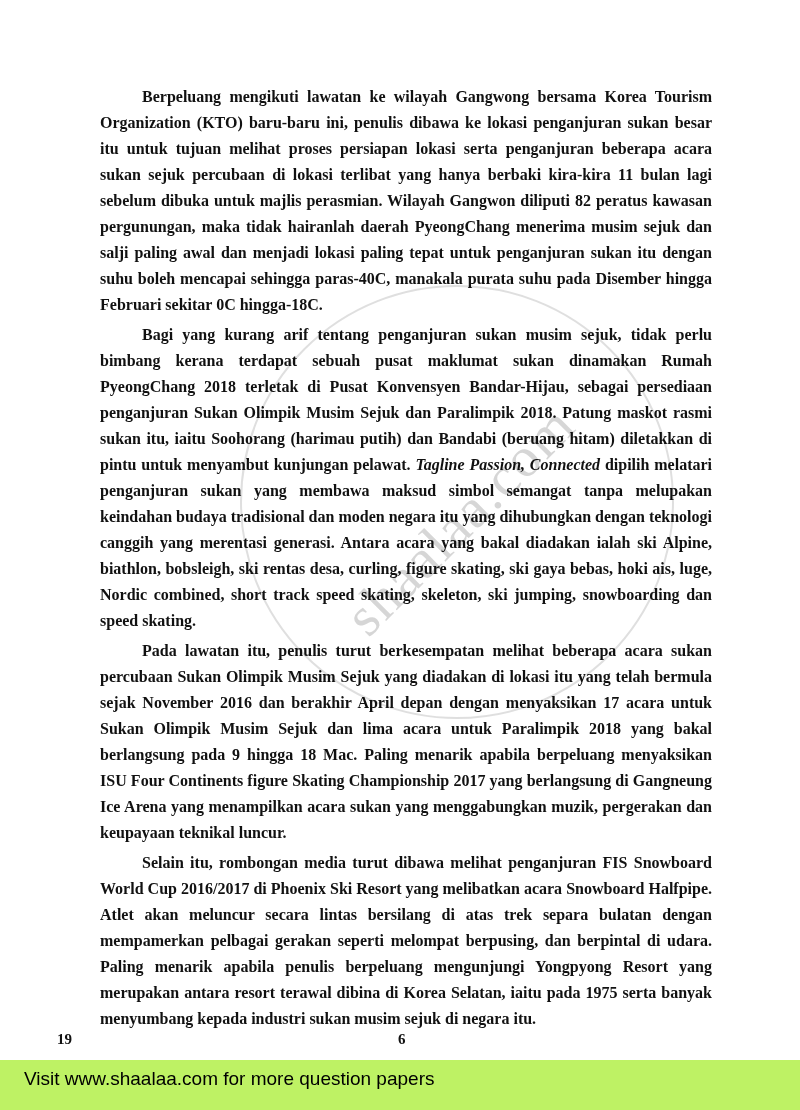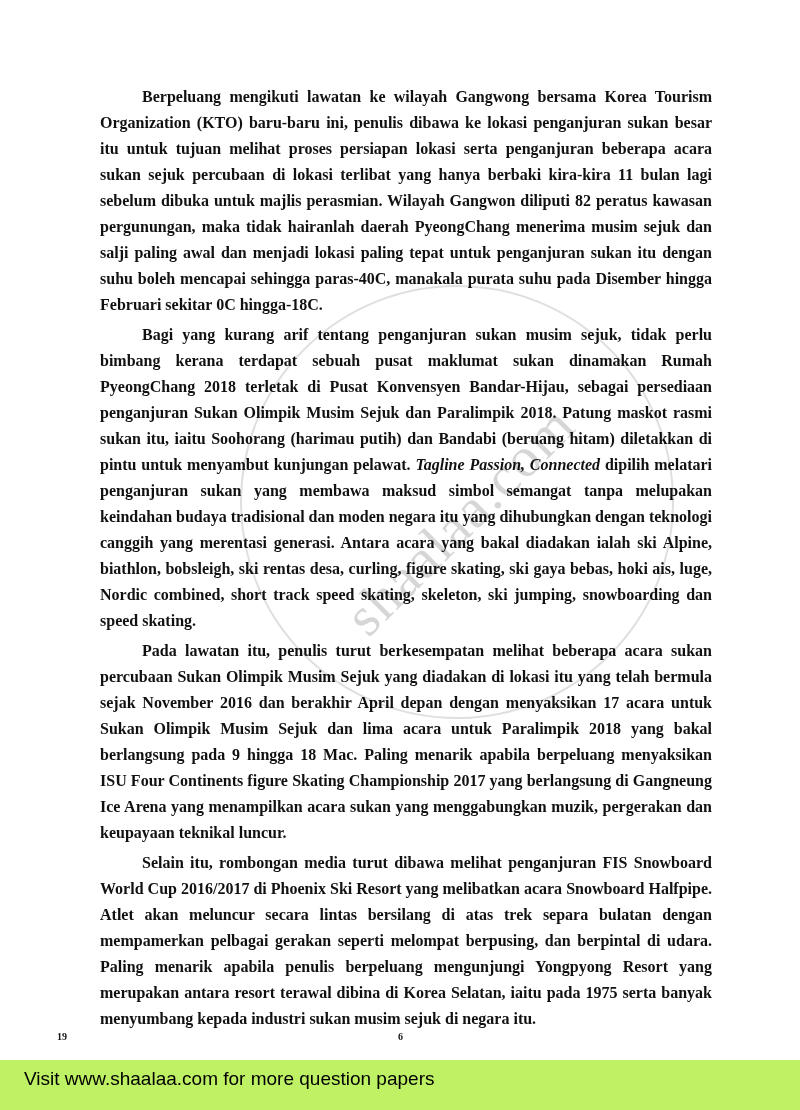--- a/index.html
+++ b/index.html
@@ -61,21 +61,21 @@
     text-indent: 42px;
   }
   .doc-body em {
     font-style: italic;
   }
   
   .page-num {
     position: absolute;
     z-index: 2;
     font-weight: bold;
-    font-size: 10px;
+    font-size: 15px;
     color: #111111;
   }
   .page-num-left { left: 57px; top: 1031px; }
   .page-num-center { left: 398px; top: 1031px; }
   
   .footer-banner {
     position: absolute;
     left: 0;
     top: 1060px;
     width: 800px;

